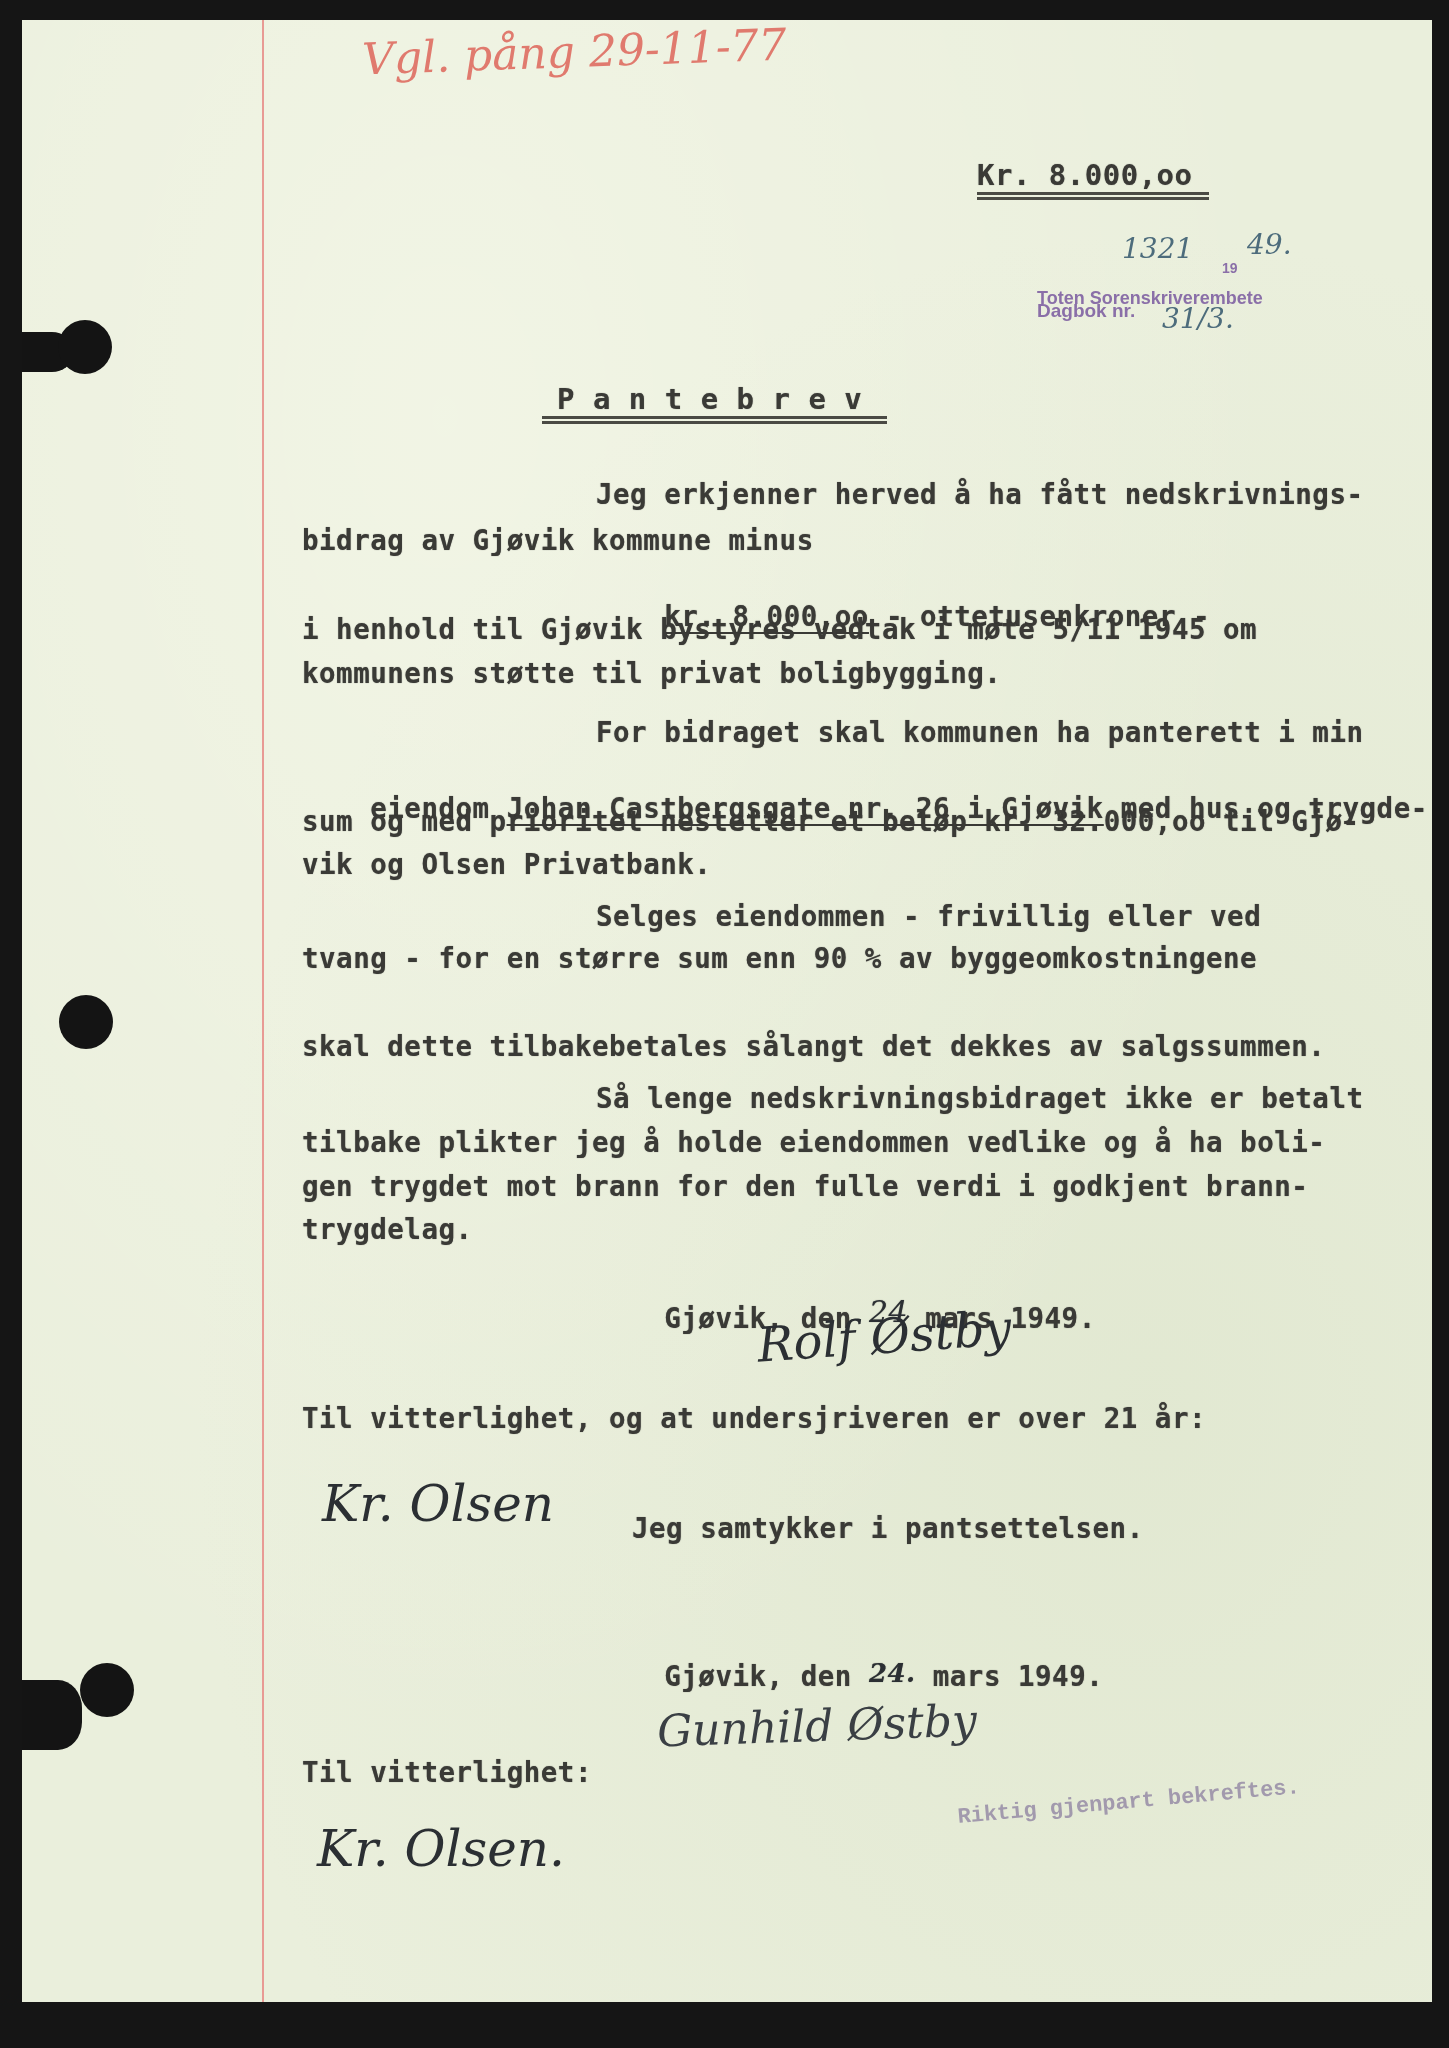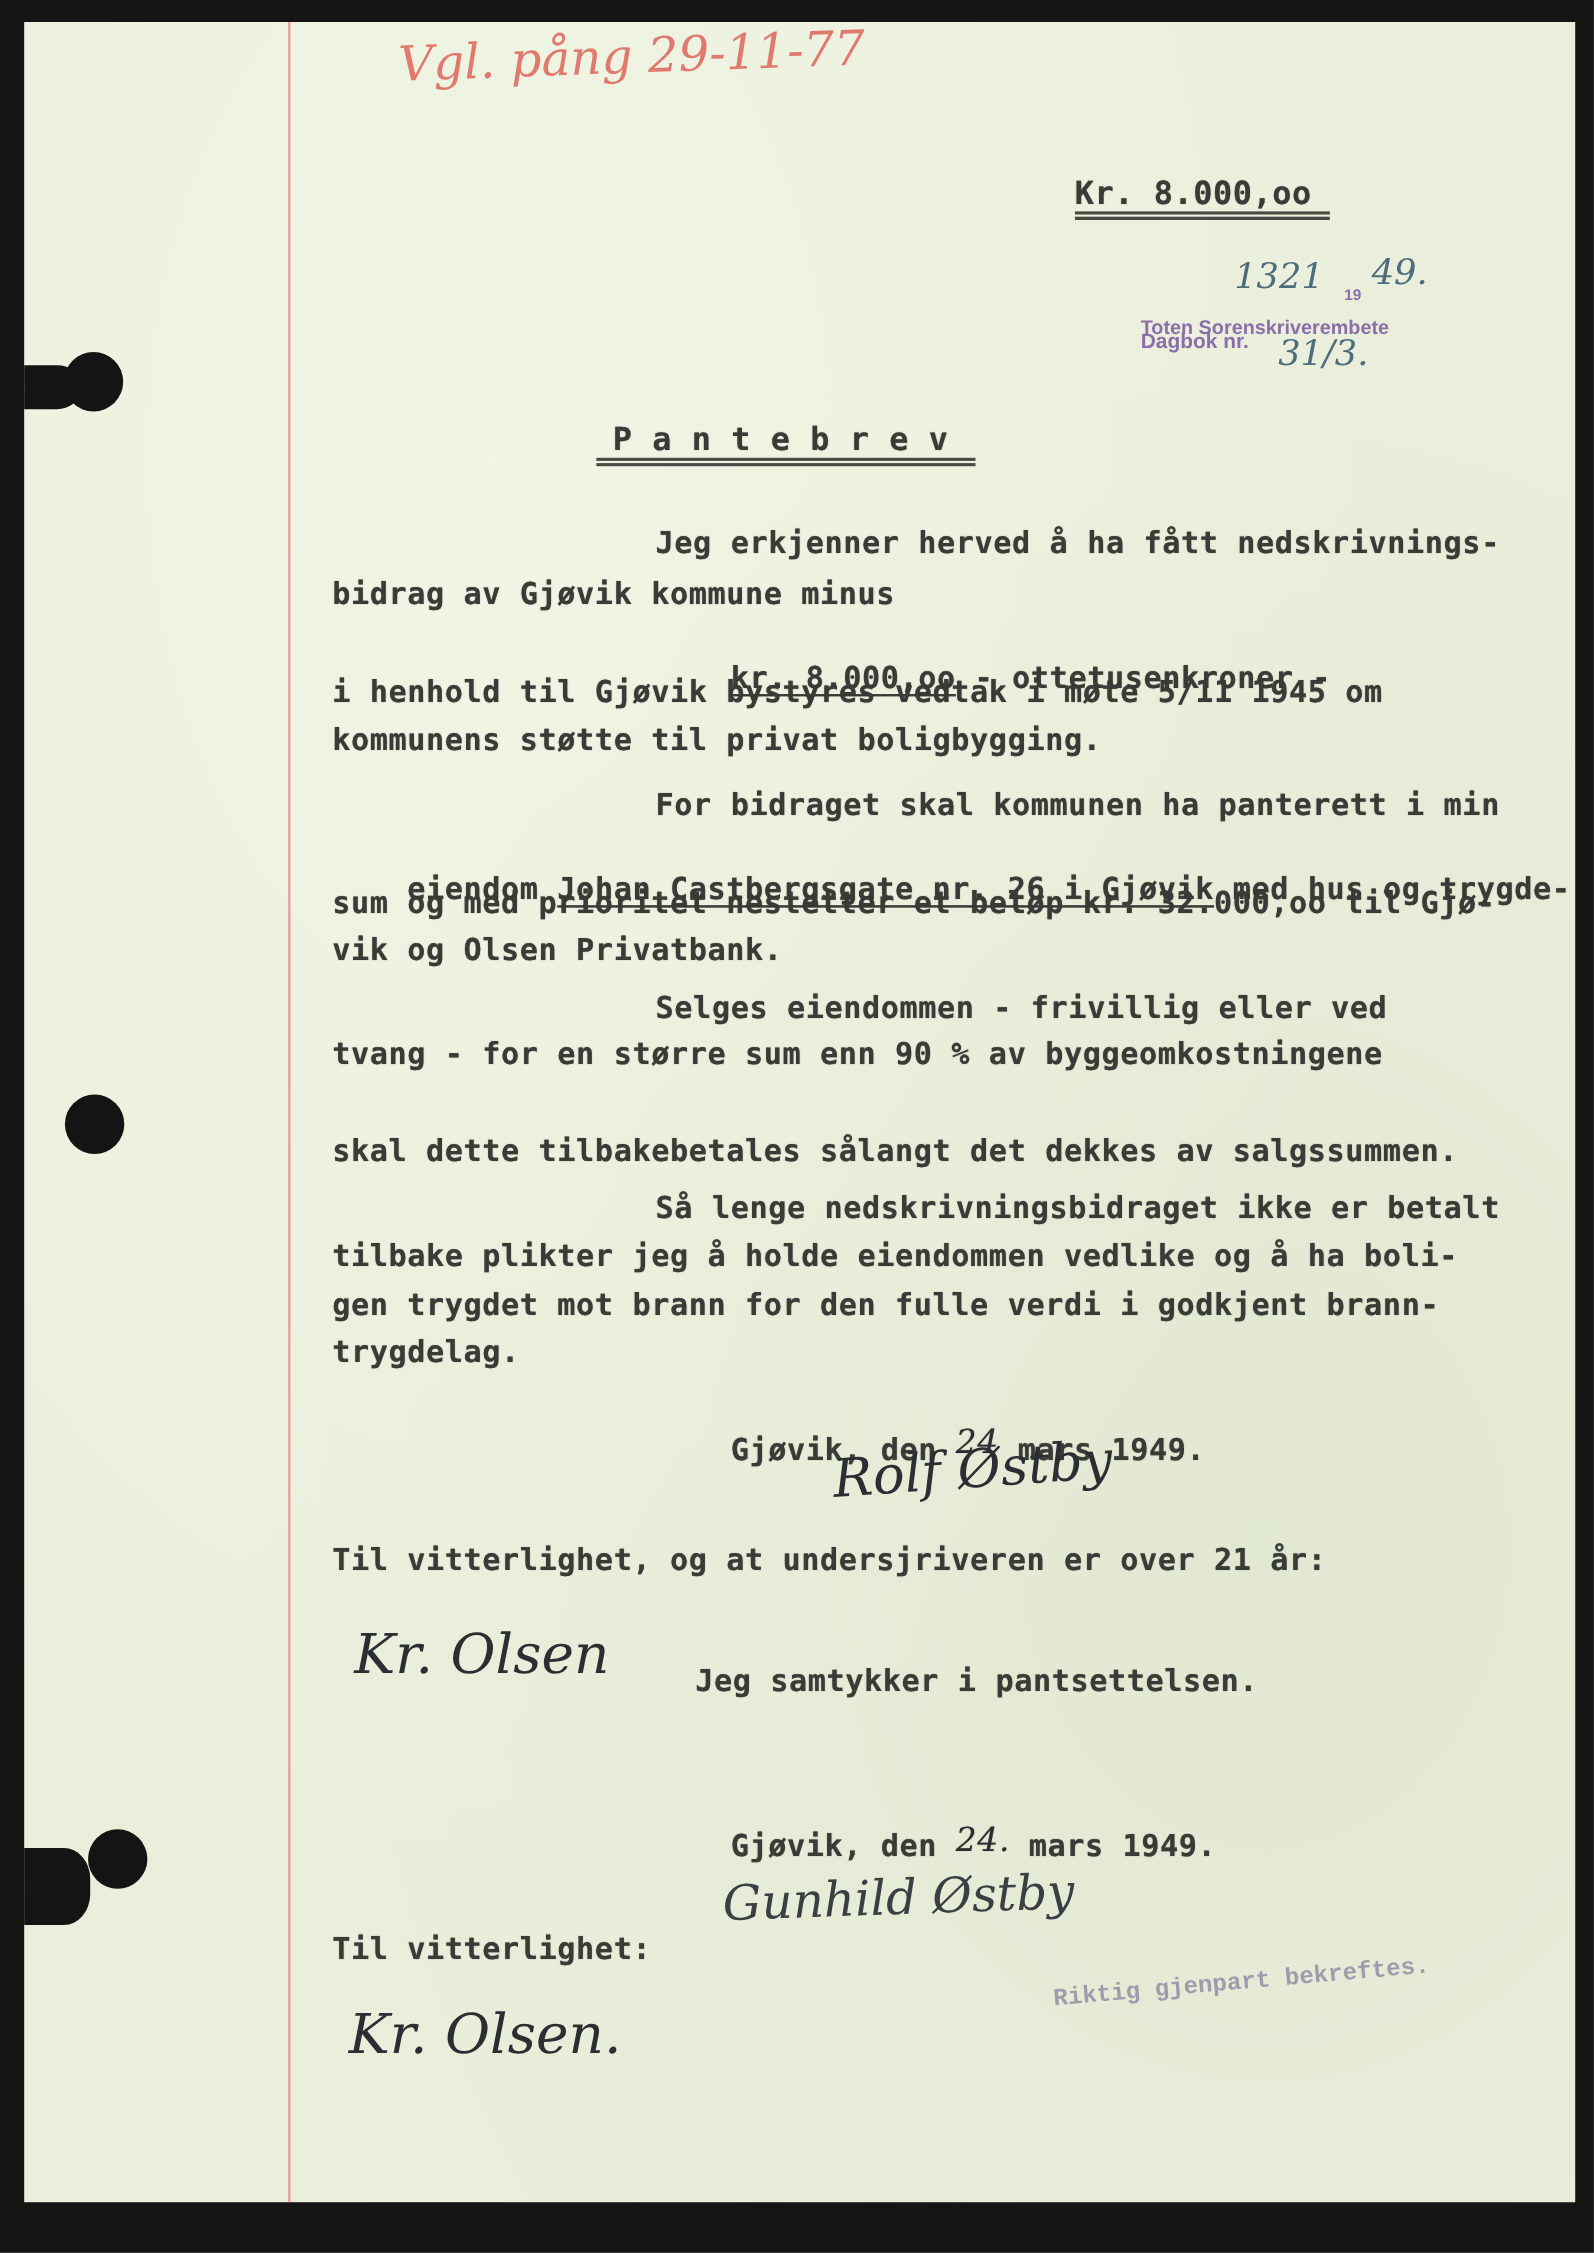--- a/index.html
+++ b/index.html
@@ -24,21 +24,21 @@
   .u { text-decoration:underline; text-decoration-thickness:2px; text-underline-offset:6px; }
   .dbl { position:absolute; height:9px;
          background:repeating-linear-gradient(90deg,#3a3a36 0 14px, transparent 14px 17px);
          clip-path:inset(0);
   }
   .dbl::before, .dbl::after { content:""; position:absolute; left:0; right:0; height:3px; background:inherit; }
   .dbl { background:none; border-top:3px solid #4a4a44; border-bottom:3px solid #4a4a44; height:2px; }
 
   .hand { position:absolute; font-family:"DejaVu Serif", serif; font-style:italic; white-space:pre; }
   .red-note { color:#e07a6e; font-size:44px; transform:rotate(-2deg); }
-  .blue-hand { color:#4d6c7c; font-size:32px; }
+  .blue-hand { color:#4d6c7c; font-size:28px; }
   .ink { color:#2b2f33; font-size:46px; }
   .stamp { position:absolute; color:#8a6fa8; font-family:"Liberation Sans", sans-serif; font-weight:bold; white-space:pre; }
   .stamp-faint { color:#8c7fa0; opacity:0.75; }
 </style>
 </head>
 <body>
 
 <div class="page">
   <div class="margin-line"></div>
 
@@ -93,21 +93,21 @@
     <span>Gjøvik, den </span><span class="hand ink" style="position:relative;font-size:30px;top:-6px;font-weight:normal;">24</span><span> mars 1949.</span>
   </div>
 
   <div class="hand ink" style="left:735px;top:1288px;font-size:48px;transform:rotate(-4deg);">Rolf Østby</div>
 
   <div class="t" style="left:280px;top:1382px;text-align:right;">Til vitterlighet, og at undersjriveren er over 21 år:</div>
   <div class="hand ink" style="left:300px;top:1455px;font-size:50px;">Kr. Olsen</div>
 
   <div class="t" style="left:574px;top:1492px;margin-left:36px;">Jeg samtykker i pantsettelsen.</div>
   <div class="t" style="left:574px;top:1608px;">
-    <span>Gjøvik, den </span><span class="hand ink" style="position:relative;font-size:30px;top:-4px;font-weight:normal;">24.</span><span> mars 1949.</span>
+    <span>Gjøvik, den </span><span class="hand ink" style="position:relative;font-size:26px;top:-4px;font-weight:bold;">24.</span><span> mars 1949.</span>
   </div>
 
   <div class="hand ink" style="left:635px;top:1680px;font-size:44px;color:#3a3f44;transform:rotate(-2deg);">Gunhild Østby</div>
 
   <div class="t" style="left:280px;top:1736px;">Til vitterlighet:</div>
   <div class="hand ink" style="left:295px;top:1800px;font-size:50px;">Kr. Olsen.</div>
 
   <div class="stamp stamp-faint" style="left:935px;top:1770px;font-size:22px;font-family:'Liberation Mono', monospace;transform:rotate(-5deg);">Riktig gjenpart bekreftes.</div>
 </div>
 

